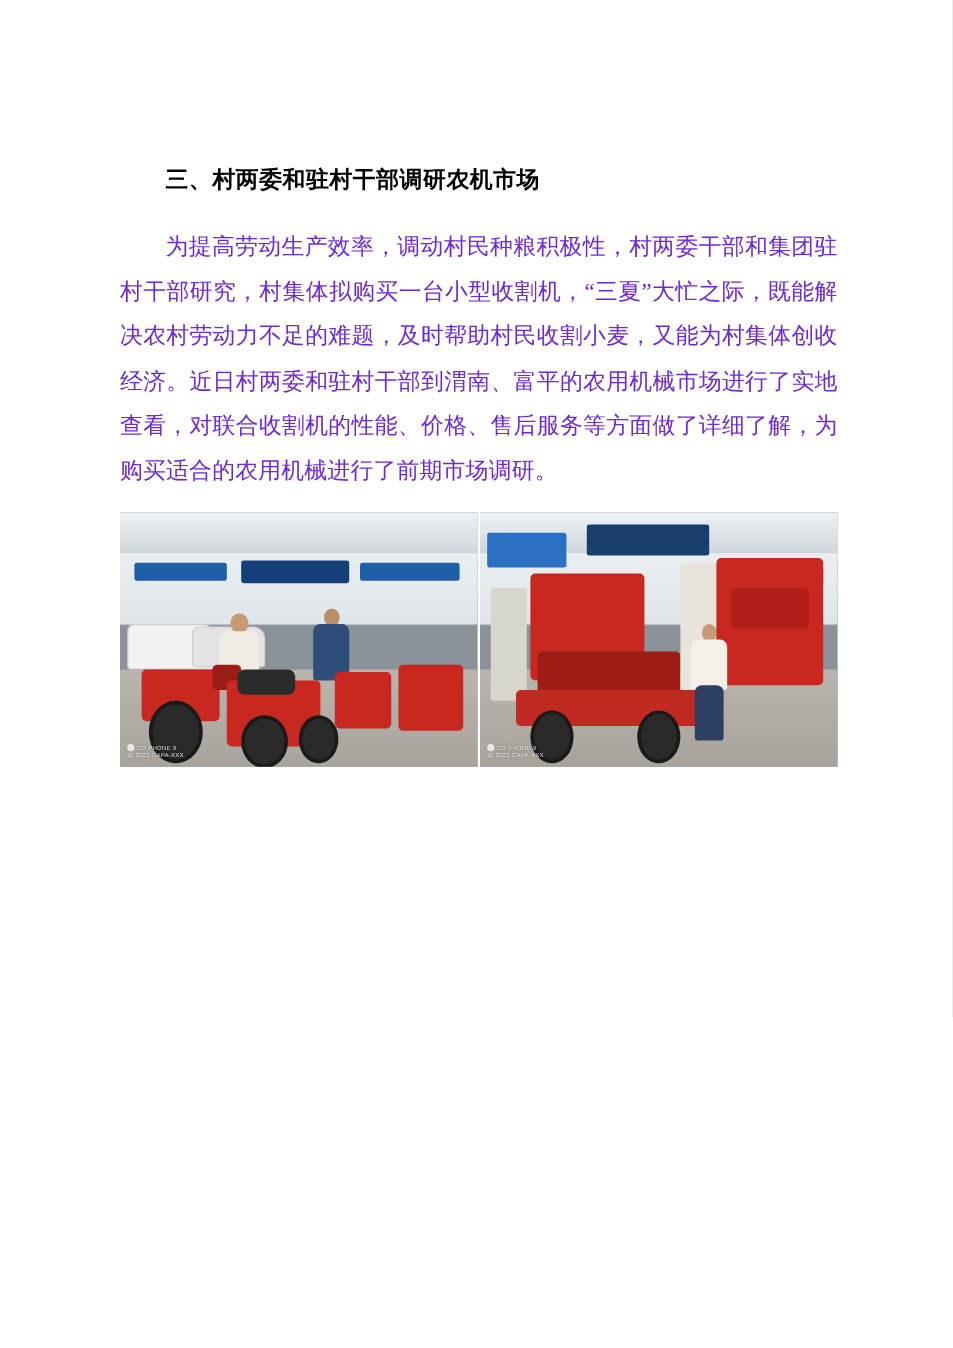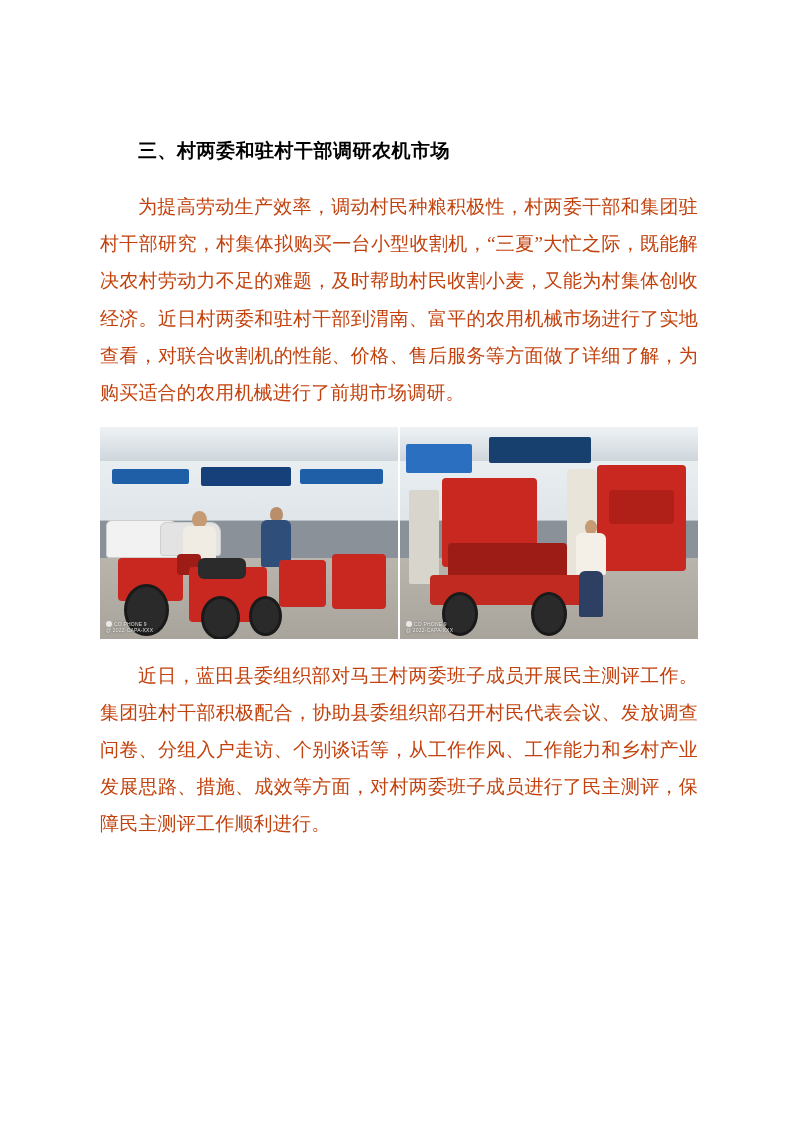--- a/index.html
+++ b/index.html
@@ -32,21 +32,21 @@
     line-height: 1.6;
     color: #000;
   }
   p.para {
     font-size: 19px;
     line-height: 1.95;
     margin: 0 0 10px 0;
     text-indent: 38px;
     text-align: justify;
     text-justify: inter-ideograph;
-    color: #c2410c;
+    color: #6d28d9;
     letter-spacing: 0.2px;
   }
   .figure {
     margin: 16px 0 18px 0;
     display: flex;
     gap: 2px;
     justify-content: center;
     width: 100%;
   }
   .photo {
@@ -198,16 +198,15 @@
         <div class="wheel" style="left:44%;top:78%;width:10%;height:18%;"></div>
         <div class="watermark">
           <span class="wm-badge"></span><span>CO PHONE 9</span><br>
           <span>@ 2022-CAPA-XXX</span>
         </div>
       </div>
 
     </div>
 
 
-    <p class="para">近日，蓝田县委组织部对马王村两委班子成员开展民主测评工作。集团驻村干部积极配合，协助县委组织部召开村民代表会议、发放调查问卷、分组入户走访、个别谈话等，从工作作风、工作能力和乡村产业发展思路、措施、成效等方面，对村两委班子成员进行了民主测评，保障民主测评工作顺利进行。</p>
 
   </div>
 </div>
 
 </body></html>

